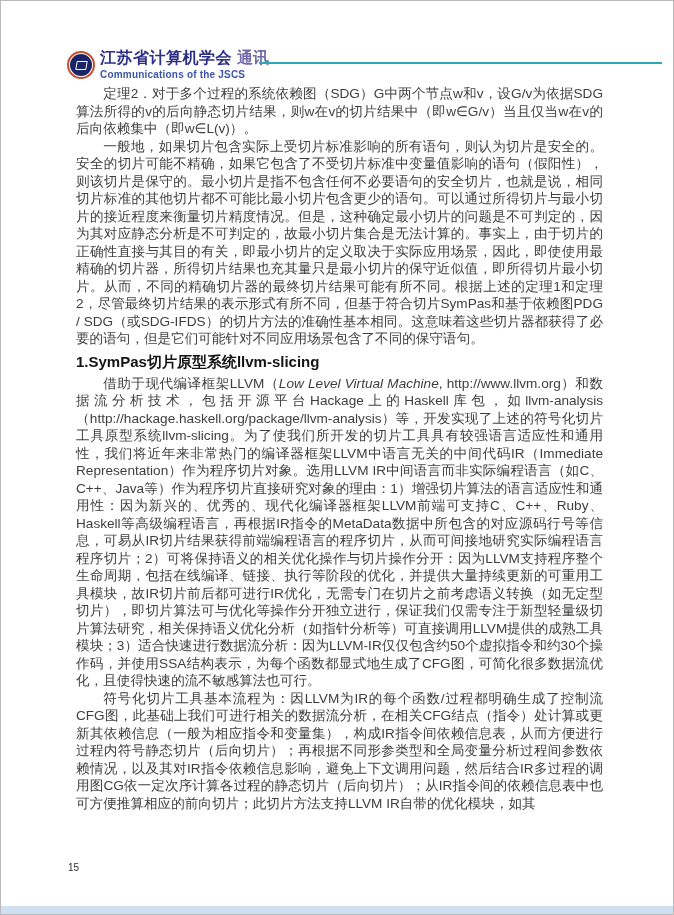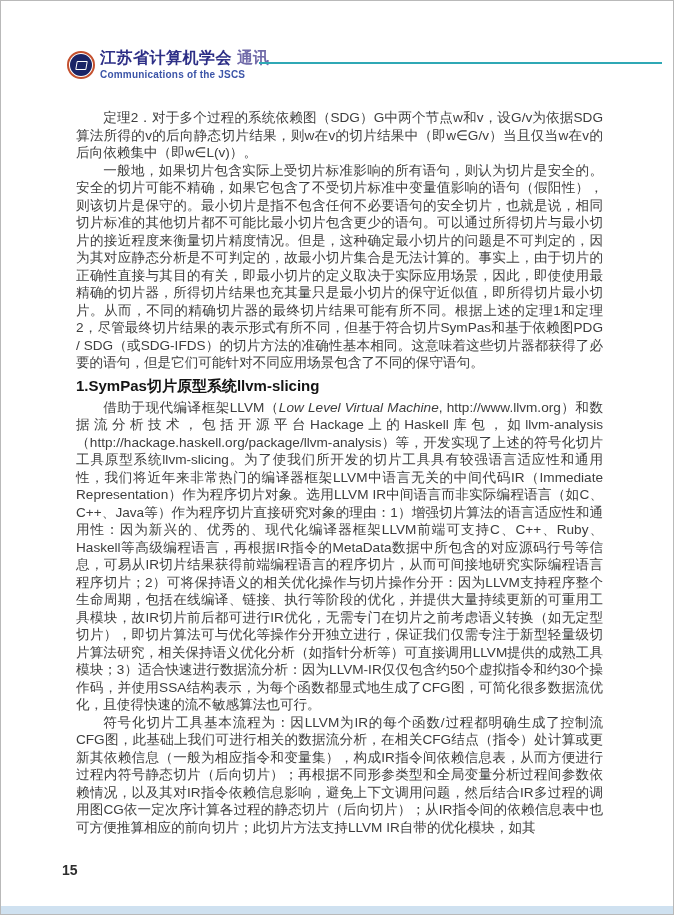--- a/index.html
+++ b/index.html
@@ -34,36 +34,36 @@
     transform:skewX(-10deg);
   }
   .title-block { position:absolute; left:99px; top:48px; }
   .title-line { font-size:16px; font-weight:bold; line-height:17px; white-space:nowrap; }
   .society { color:#2d2f86; letter-spacing:0.5px; }
   .newsletter { color:#716ba9; margin-left:5px; }
   .subtitle { font-size:10px; font-weight:bold; color:#3c55a8; margin-top:3px; letter-spacing:0.2px; }
   .rule { position:absolute; left:258px; top:61px; width:403px; height:2px; background:#2fa8b5; }
   
   main {
-    position:absolute; left:75px; top:108px; width:527px;
+    position:absolute; left:75px; top:84px; width:527px;
     font-size:13.6px; line-height:17.5px;
     color:#3e3e3e;
     text-align:justify;
     text-justify:inter-character;
   }
   main p { margin:0; text-indent:2em; }
   main h2 {
     font-size:15px; font-weight:bold; color:#141414;
     margin:4px 0 3px 0; line-height:20px; text-indent:0;
   }
   .it { }
   
   .page-number {
-    position:absolute; left:61px; top:861px;
-    font-size:14px; font-weight:bold; color:#2e2e2e;
+    position:absolute; left:67px; top:861px;
+    font-size:10px; font-weight:normal; color:#2e2e2e;
   }
   .bottom-band {
     position:absolute; left:0; right:0; bottom:0; height:8px;
     background:#cfe1f0;
   }
 </style>
 </head>
 <body>
 
 <div class="page">

